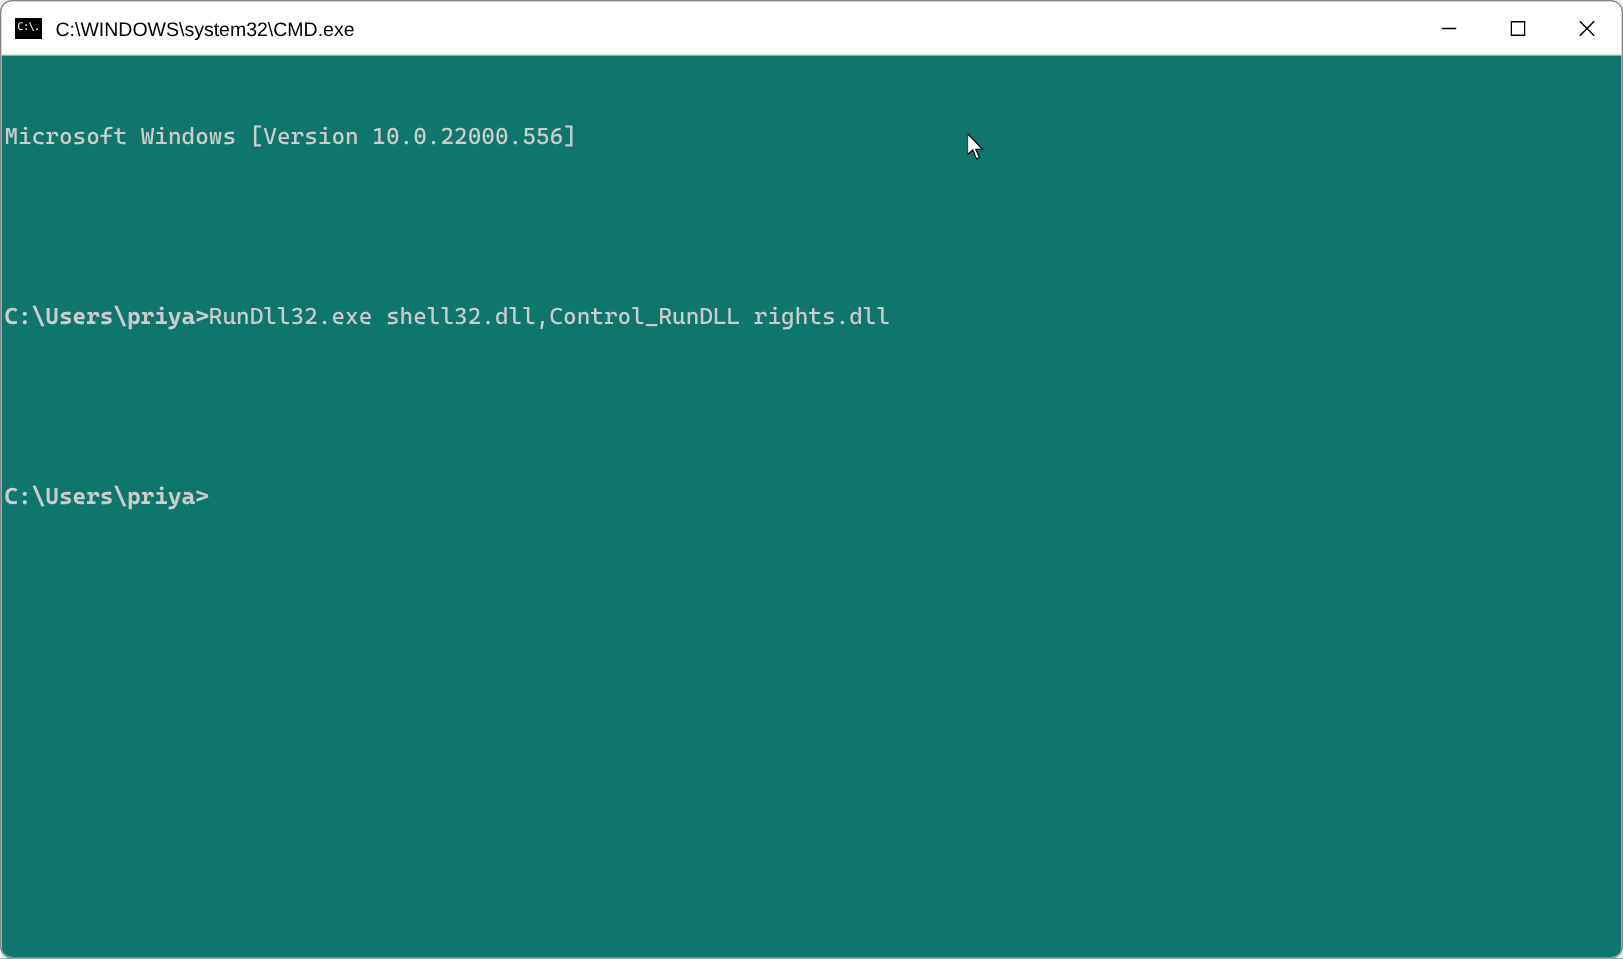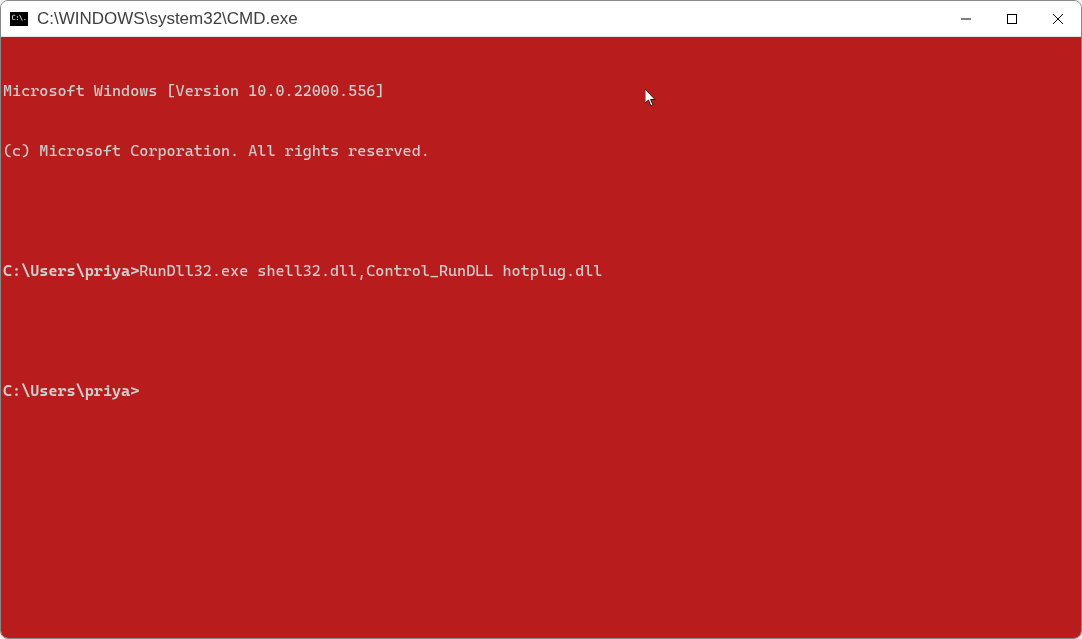--- a/index.html
+++ b/index.html
@@ -46,22 +46,22 @@
     }
     .titlebar-icon-inner {
       color: #fff;
       font-size: 7px;
       font-family: Consolas, monospace;
       line-height: 1;
       letter-spacing: -0.5px;
     }
     .titlebar-text {
       flex: 1;
-      font-size: 17px;
-      color: #404040;
+      font-size: 13px;
+      color: #000000;
       white-space: nowrap;
       overflow: hidden;
       text-overflow: ellipsis;
       padding-top: 1px;
     }
     .win-controls {
       display: flex;
       height: 100%;
     }
     .win-btn {
@@ -76,21 +76,21 @@
     }
     .win-btn svg {
       width: 10px;
       height: 10px;
       stroke: #000;
       stroke-width: 1;
       fill: none;
     }
     .terminal {
       flex: 1;
-      background: #b91c1c;
+      background: #0f766e;
       color: #cccccc;
       font-family: Consolas, "Cascadia Mono", monospace;
       font-size: 15.5px;
       line-height: 20px;
       padding: 4px 2px 2px 2px;
       white-space: pre;
       overflow: hidden;
       position: relative;
     }
     .terminal-line {
@@ -136,23 +136,22 @@
         <svg viewBox="0 0 10 10">
             <line x1="0" y1="0" x2="10" y2="10"></line>
             <line x1="10" y1="0" x2="0" y2="10"></line>
           </svg>
       </button>
     </div>
   </div>
 
   <div class="terminal">
     <div class="terminal-line"><span>Microsoft Windows [Version 10.0.22000.556]</span></div>
-    <div class="terminal-line"><span>(c) Microsoft Corporation. All rights reserved.</span></div>
     <div class="terminal-line"><span></span></div>
-    <div class="terminal-line"><span class="prompt">C:\Users\priya&gt;</span><span class="command">RunDll32.exe shell32.dll,Control_RunDLL hotplug.dll</span></div>
+    <div class="terminal-line"><span class="prompt">C:\Users\priya&gt;</span><span class="command">RunDll32.exe shell32.dll,Control_RunDLL rights.dll</span></div>
     <div class="terminal-line"><span></span></div>
     <div class="terminal-line"><span class="prompt">C:\Users\priya&gt;</span><span class="command"></span></div>
 
     <svg class="cursor-pointer" viewBox="0 0 12 18">
       <path d="M0 0 L0 14 L3.5 11 L6 17 L8 16 L5.5 10.5 L10 10.5 Z" fill="#ffffff" stroke="#000000" stroke-width="0.8"></path>
     </svg>
   </div>
 </div>
 
 </body></html>

